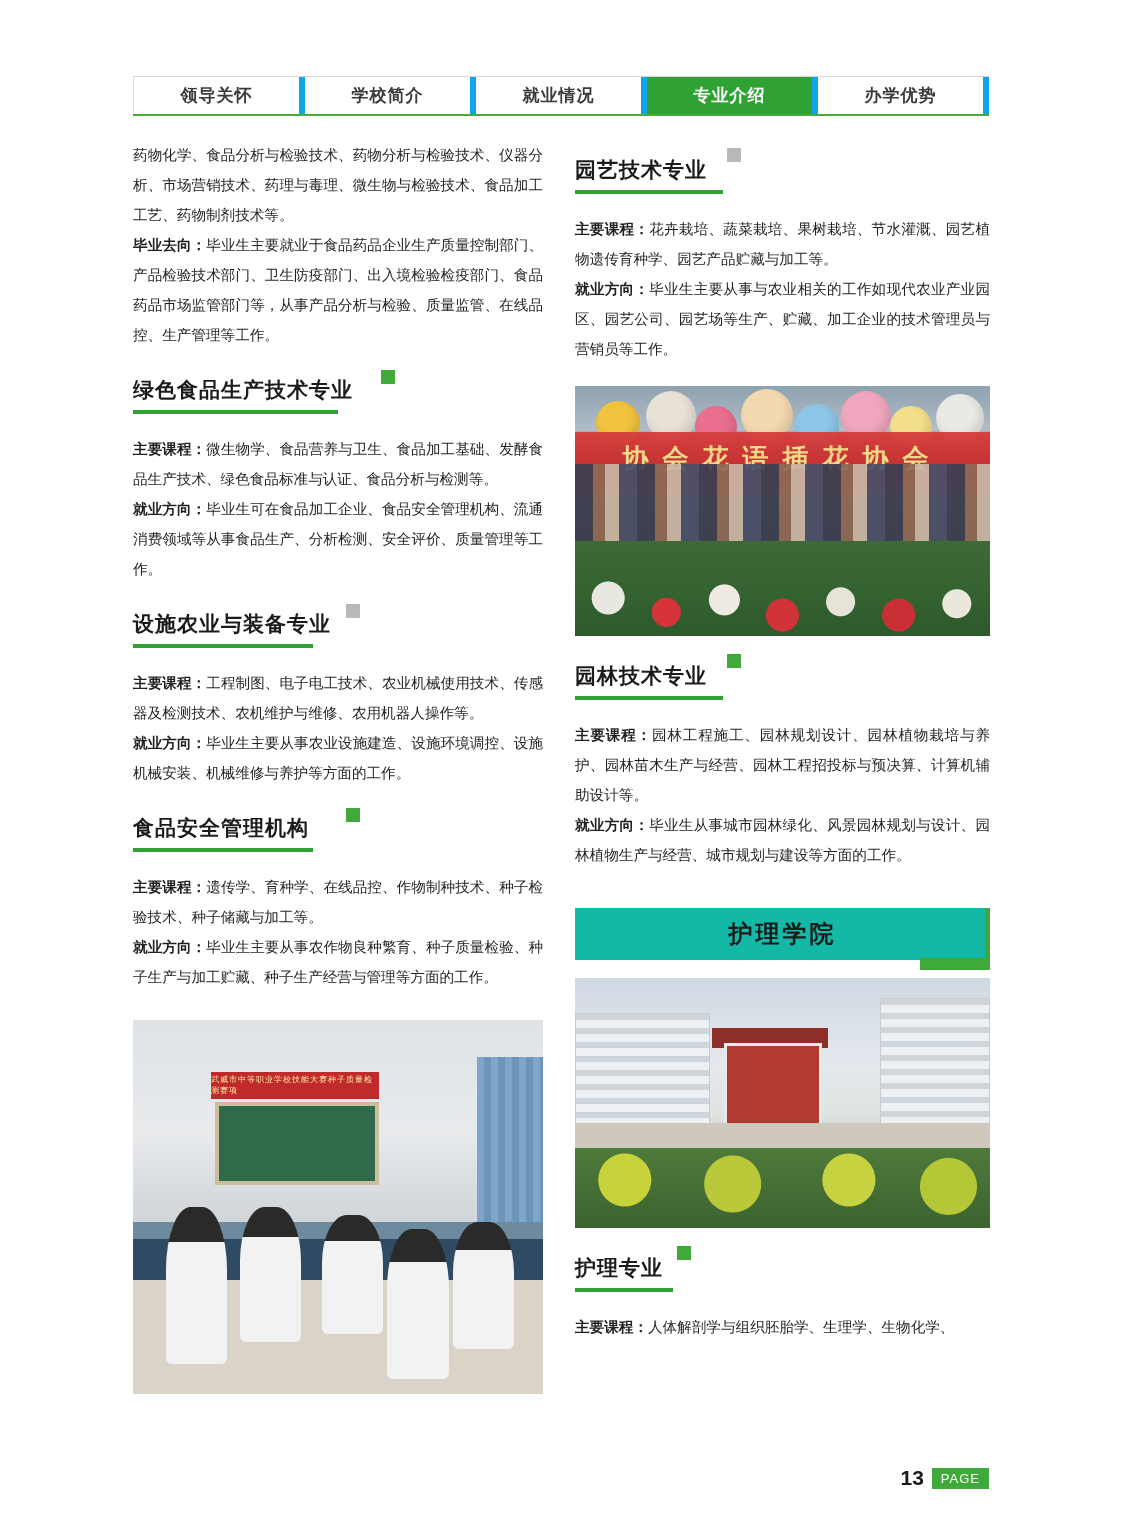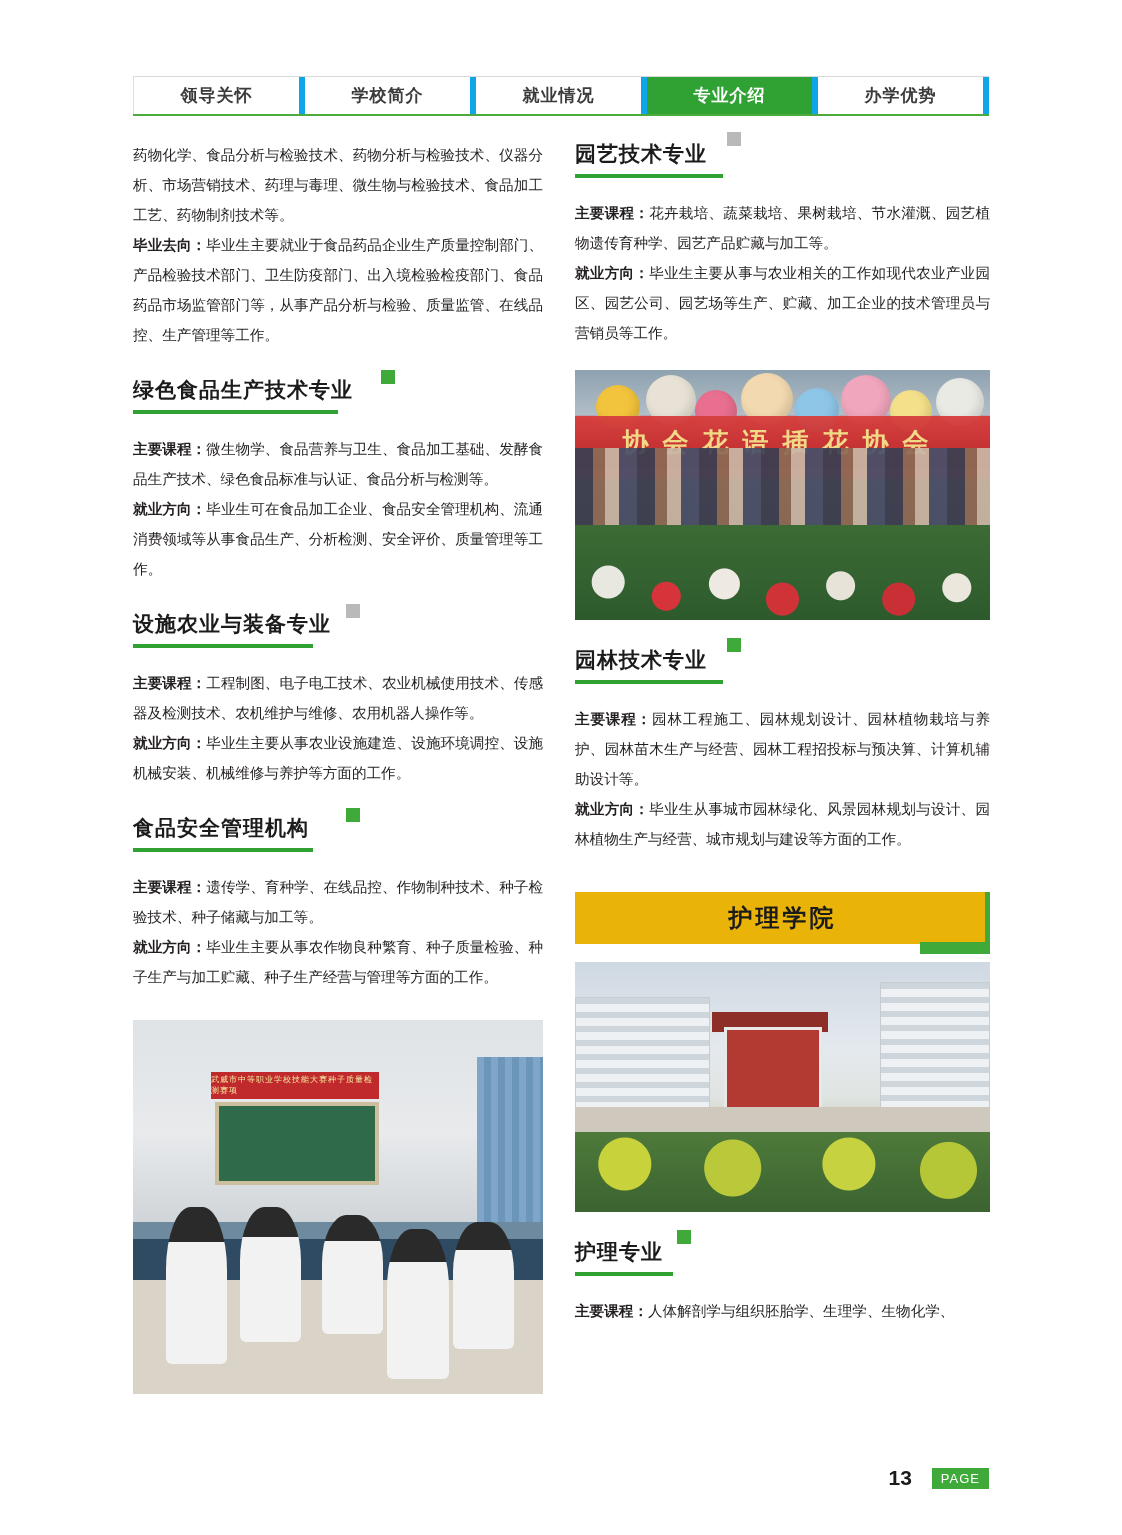--- a/index.html
+++ b/index.html
@@ -262,21 +262,21 @@
     left: 0; right: 0; bottom: 30%;
     height: 12%;
     background: #cfc9bd;
   }
 
   
   .college-banner {
     position: relative;
     margin-top: 38px;
     height: 52px;
-    background: #eab308;
+    background: #14b8a6;
     display: flex;
     align-items: center;
     justify-content: center;
   }
   .college-banner .ctext {
     font-size: 24px;
     font-weight: bold;
     color: #1b1b1b;
     letter-spacing: 3px;
   }
@@ -295,21 +295,21 @@
     background: #3faa3a;
   }
 
   
   .pagenum {
     position: absolute;
     right: 133px;
     bottom: 45px;
     display: flex;
     align-items: center;
-    gap: 20px;
+    gap: 8px;
   }
   .pagenum .num {
     font-size: 21px;
     font-weight: bold;
     color: #1b1b1b;
   }
   .pagenum .tag {
     background: #3faa3a;
     color: #ffffff;
     font-size: 13px;
@@ -368,21 +368,21 @@
       <div class="lab-person" style="left:26%; bottom:14%; height:36%;"></div>
       <div class="lab-person" style="left:46%; bottom:16%; height:32%;"></div>
       <div class="lab-person" style="left:62%; bottom:4%;  height:40%;"></div>
       <div class="lab-person" style="left:78%; bottom:12%; height:34%;"></div>
     </div>
 
   </div>
 
   <div class="col-right">
 
-    <div class="heading short" style="margin-top:0;">
+    <div class="heading short" style="margin-top:16px;">
       <span class="htext">园艺技术专业</span>
       <span class="sq g2" style="left:152px;top:-8px;"></span>
       <span class="bar" style="width:148px;"></span>
     </div>
     <p class="body"><span class="lbl">主要课程：</span><span>花卉栽培、蔬菜栽培、果树栽培、节水灌溉、园艺植物遗传育种学、园艺产品贮藏与加工等。</span></p>
     <p class="body"><span class="lbl">就业方向：</span><span>毕业生主要从事与农业相关的工作如现代农业产业园区、园艺公司、园艺场等生产、贮藏、加工企业的技术管理员与营销员等工作。</span></p>
 
     <div class="photo photo-flowers">
       <div class="balloon" style="left:5%;  top:6%;  width:44px; height:44px; background:#f2c33c;"></div>
       <div class="balloon" style="left:17%; top:2%;  width:50px; height:50px; background:#e8e2d6;"></div>

